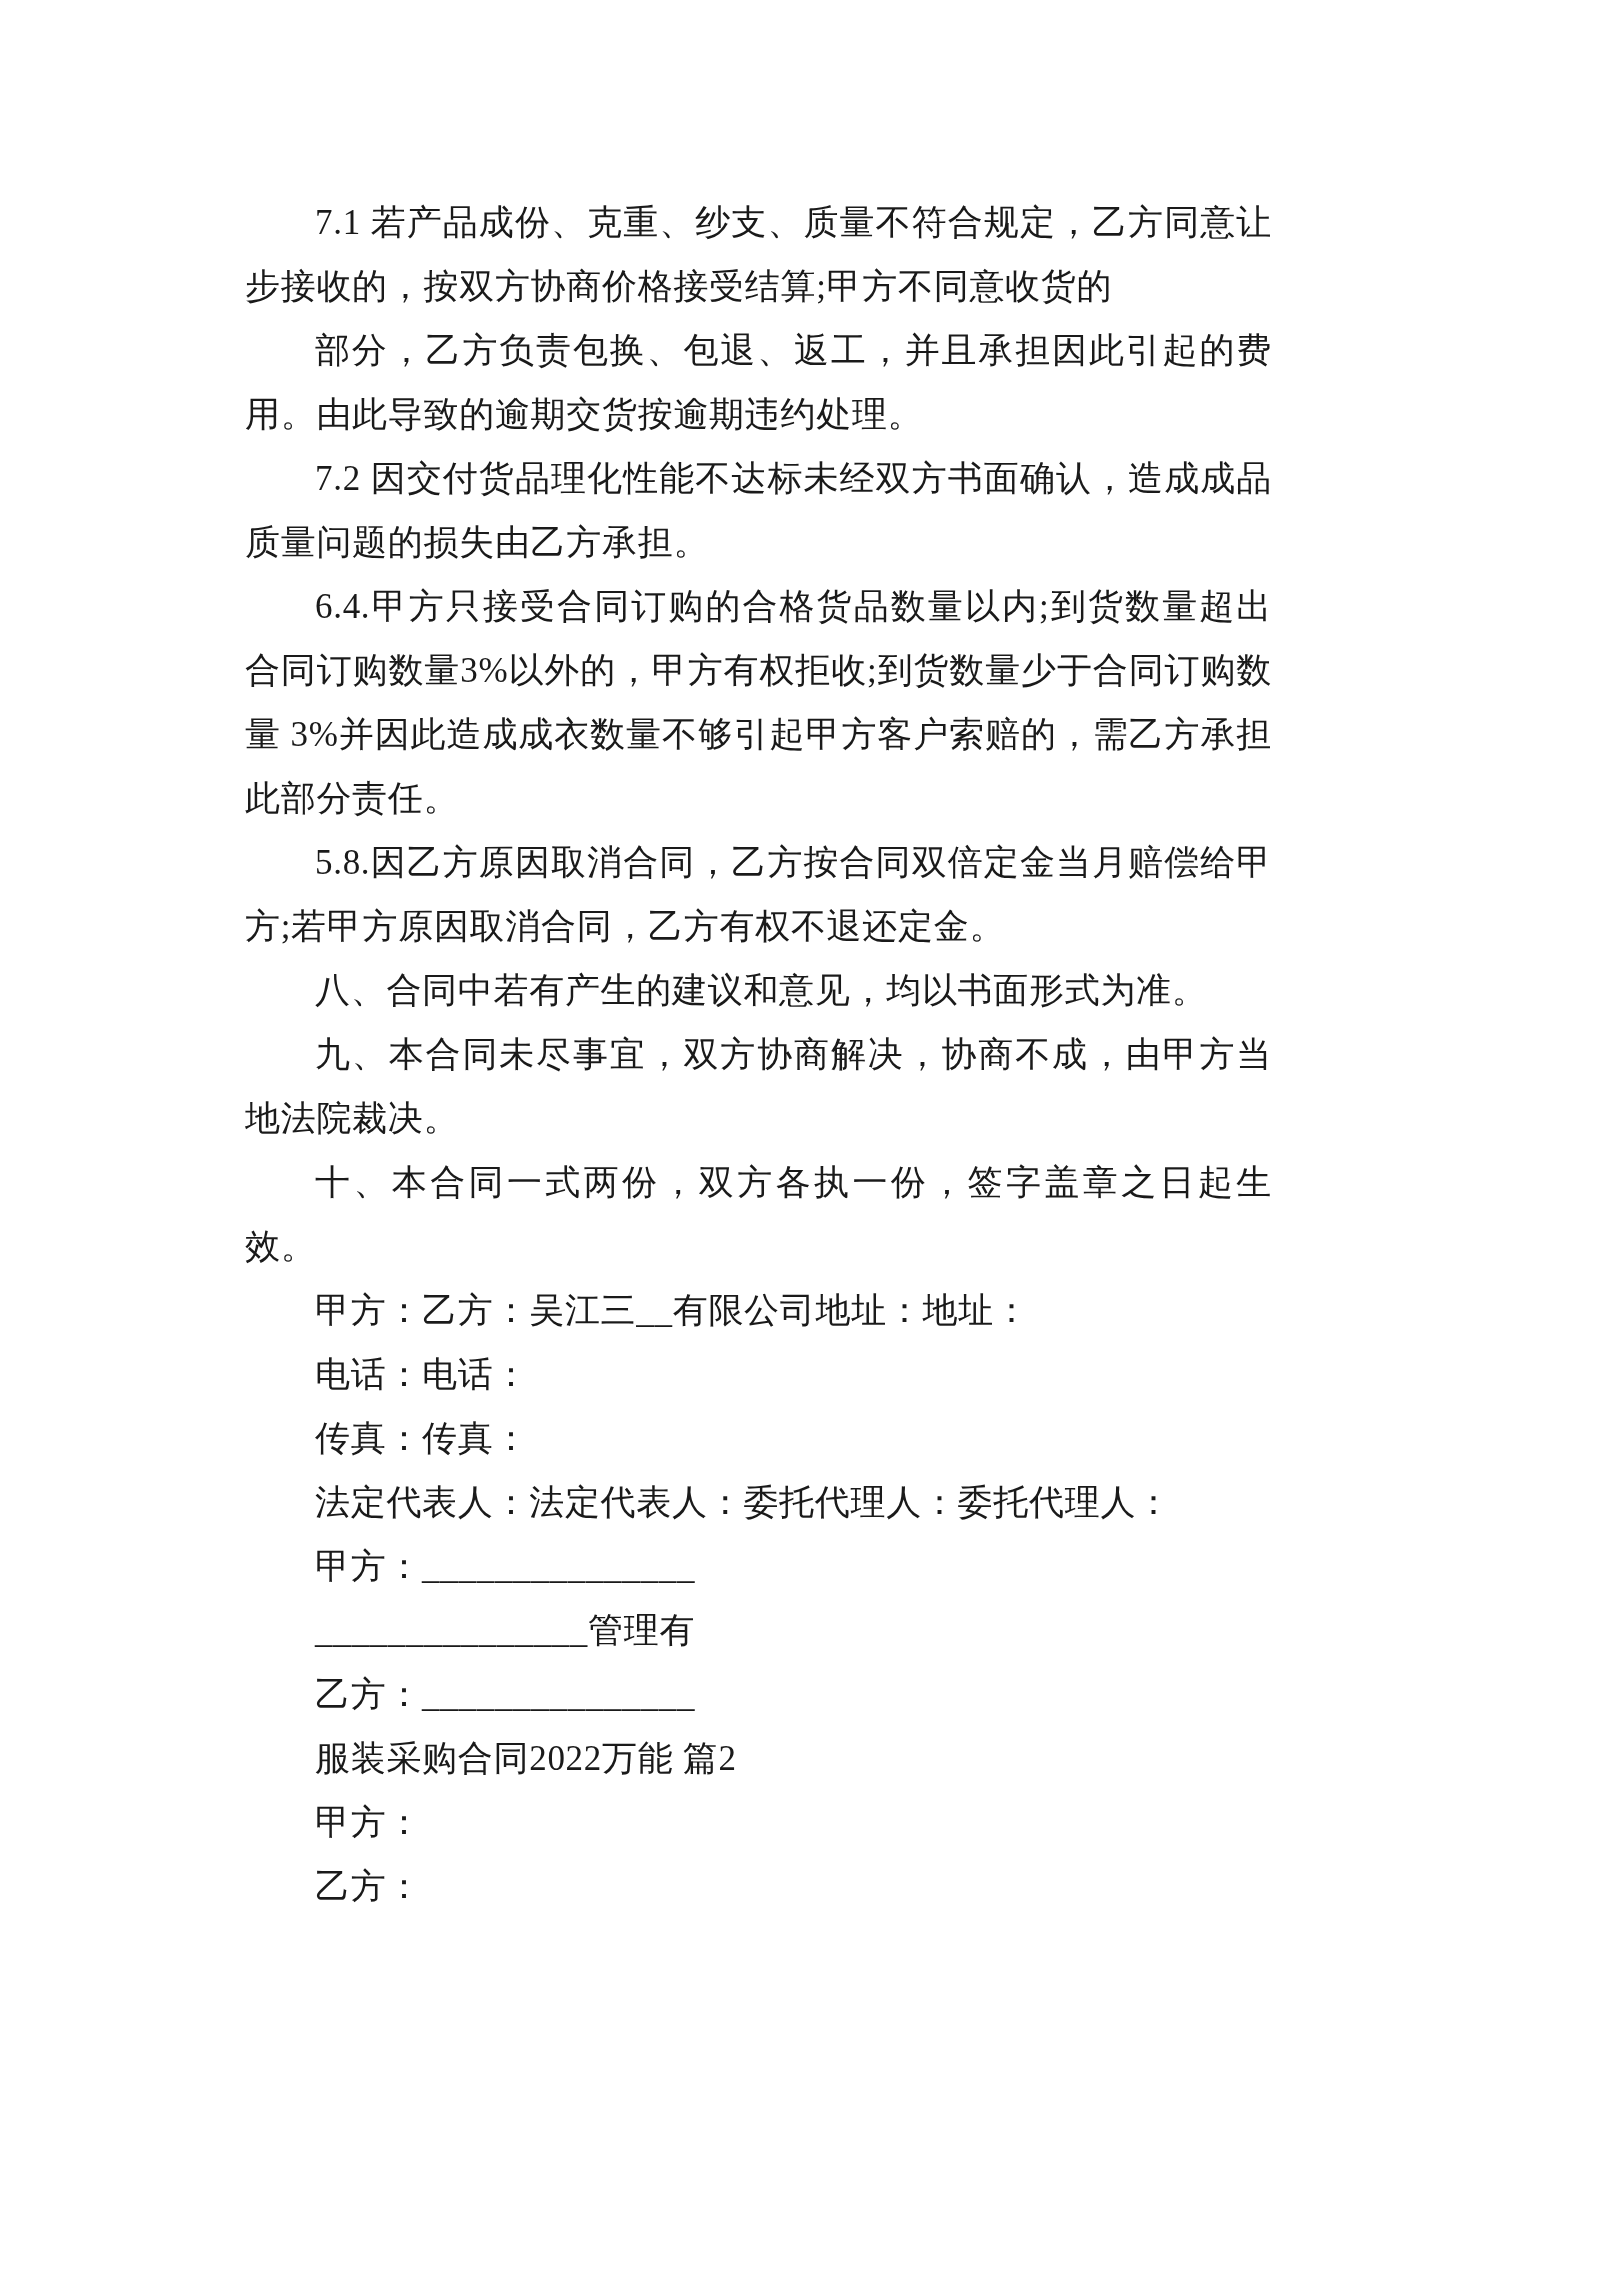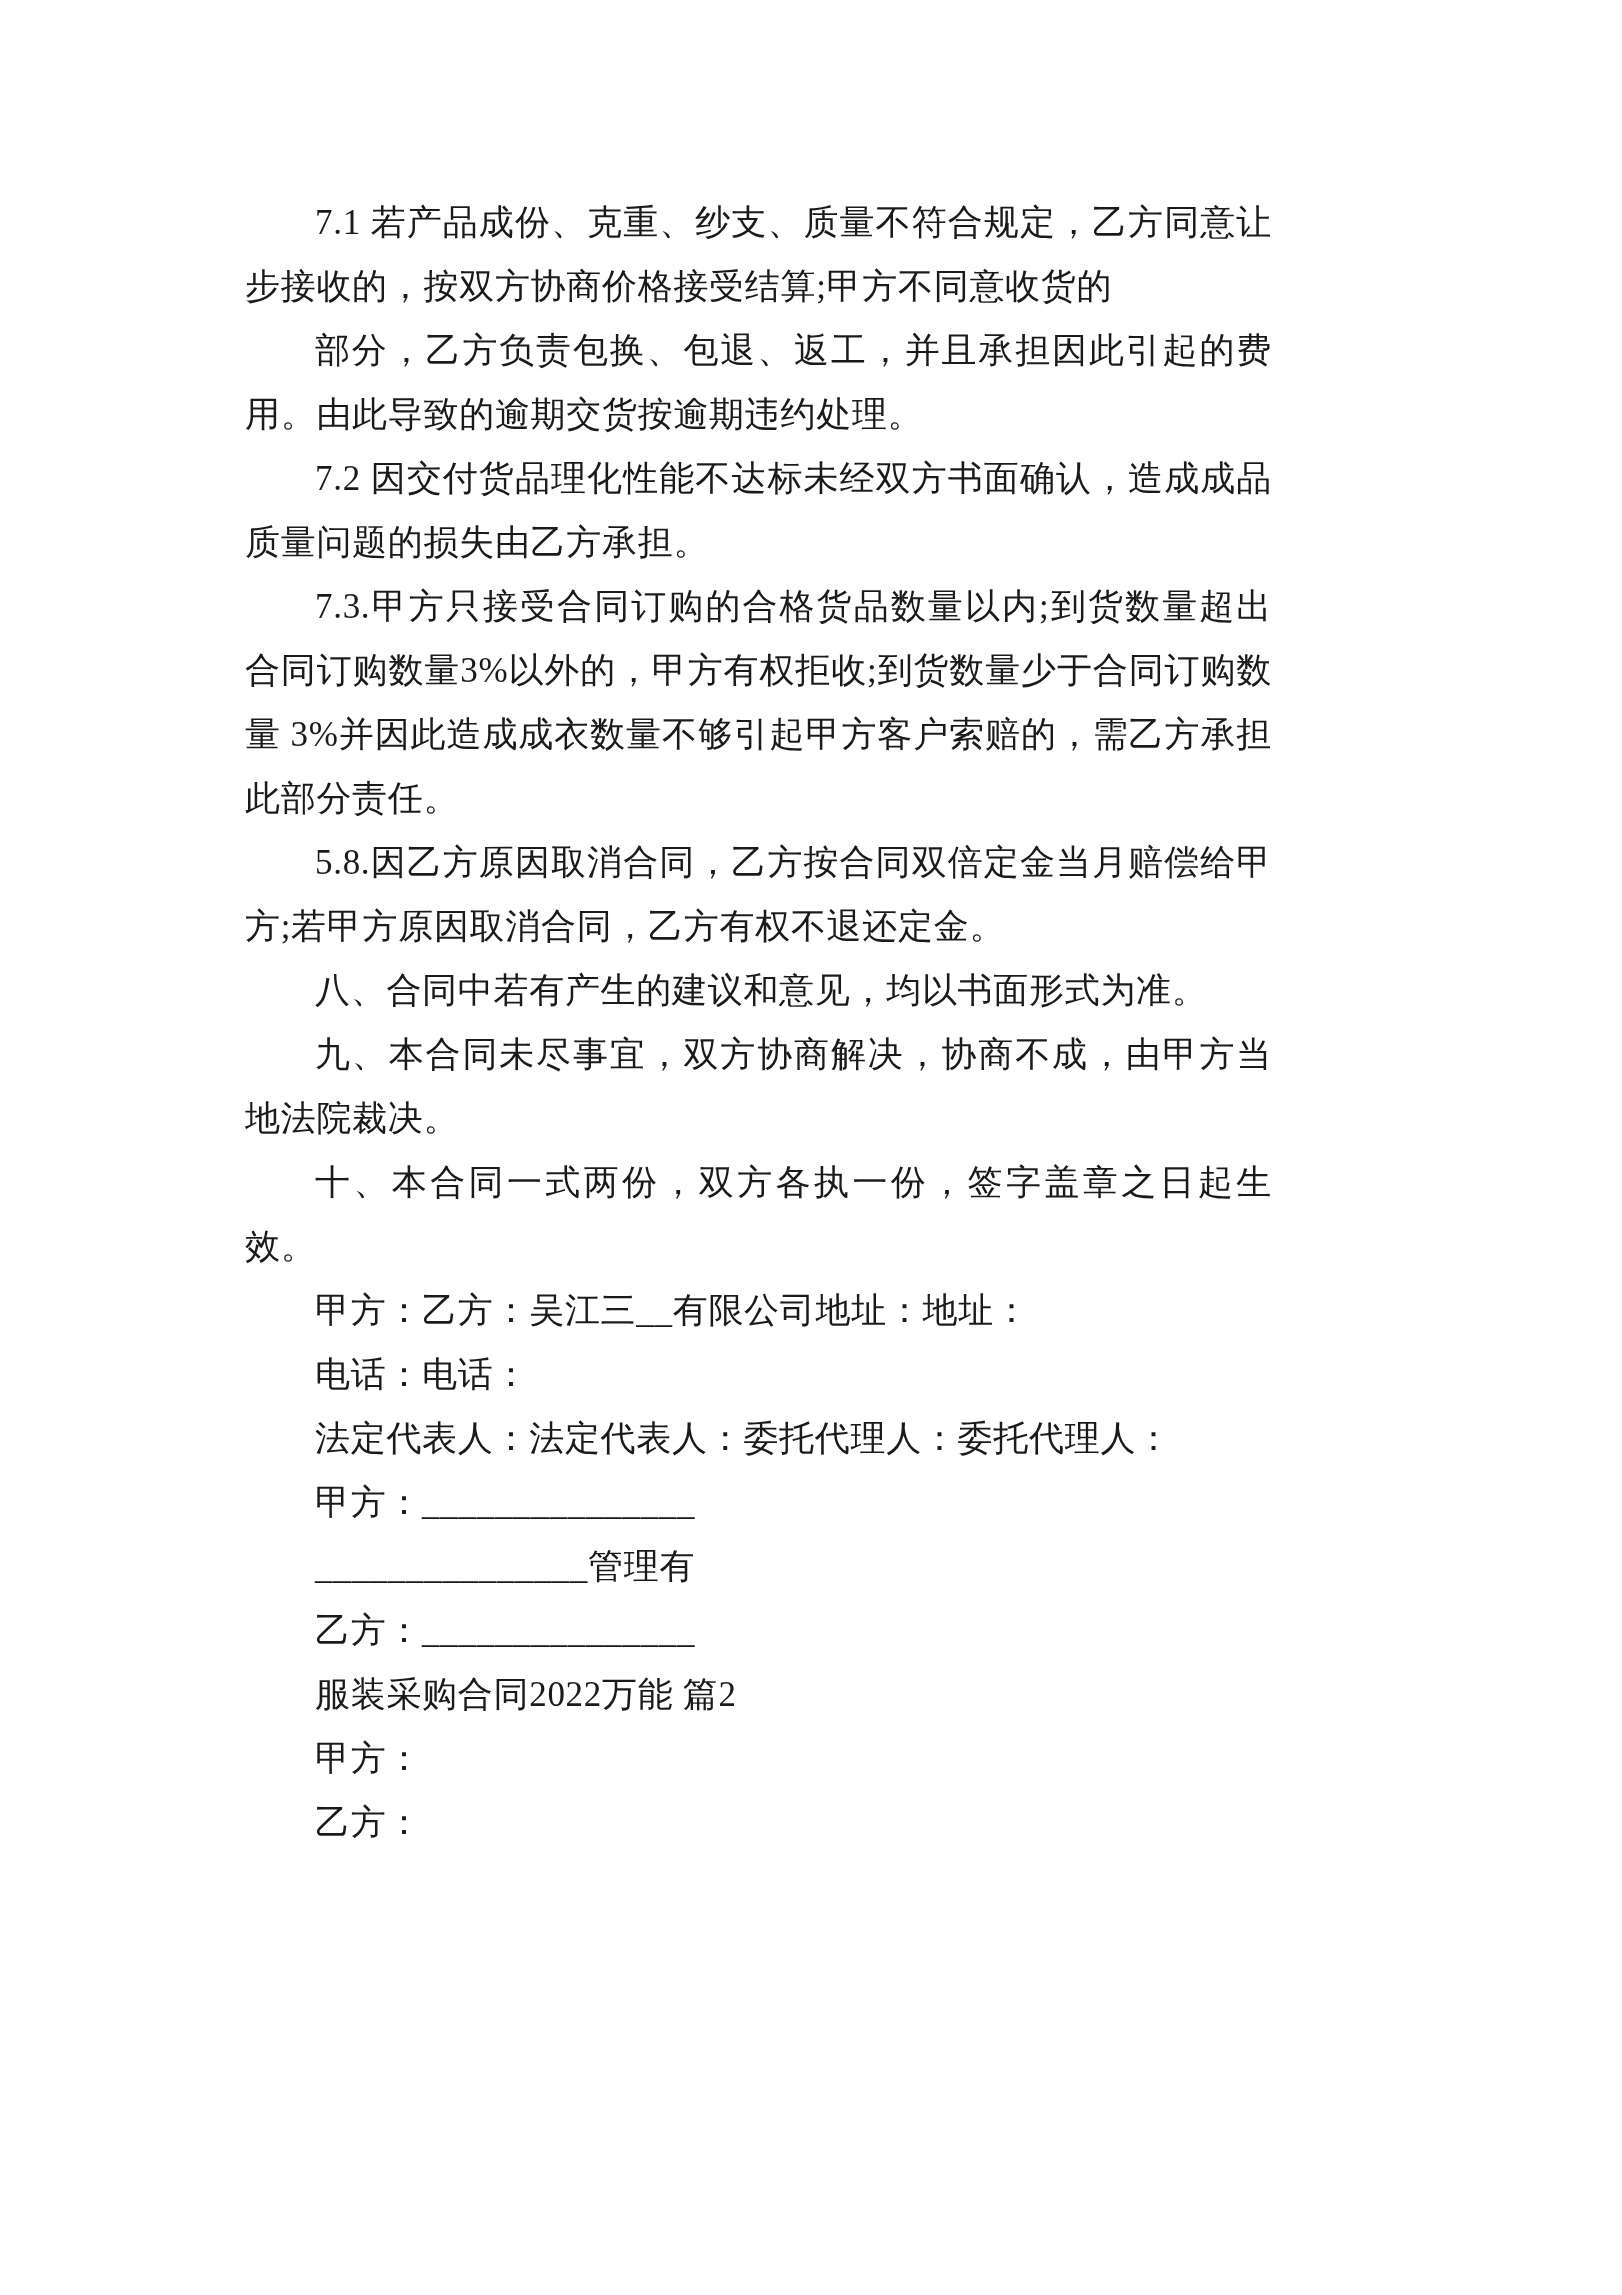--- a/index.html
+++ b/index.html
@@ -30,27 +30,28 @@
   }
 </style>
 </head>
 <body>
 
 <div class="page">
   <div class="doc">
     <p>7.1 若产品成份、克重、纱支、质量不符合规定，乙方同意让步接收的，按双方协商价格接受结算;甲方不同意收货的</p>
     <p>部分，乙方负责包换、包退、返工，并且承担因此引起的费用。由此导致的逾期交货按逾期违约处理。</p>
     <p>7.2 因交付货品理化性能不达标未经双方书面确认，造成成品质量问题的损失由乙方承担。</p>
-    <p>7.3.甲方只接受合同订购的合格货品数量以内;到货数量超出合同订购数量3%以外的，甲方有权拒收;到货数量少于合同订购数量 3%并因此造成成衣数量不够引起甲方客户索赔的，需乙方承担此部分责任。</p>
+    <p>6.4.甲方只接受合同订购的合格货品数量以内;到货数量超出合同订购数量3%以外的，甲方有权拒收;到货数量少于合同订购数量 3%并因此造成成衣数量不够引起甲方客户索赔的，需乙方承担此部分责任。</p>
     <p>5.8.因乙方原因取消合同，乙方按合同双倍定金当月赔偿给甲方;若甲方原因取消合同，乙方有权不退还定金。</p>
     <p>八、合同中若有产生的建议和意见，均以书面形式为准。</p>
     <p>九、本合同未尽事宜，双方协商解决，协商不成，由甲方当地法院裁决。</p>
     <p>十、本合同一式两份，双方各执一份，签字盖章之日起生效。</p>
     <p>甲方：乙方：吴江三__有限公司地址：地址：</p>
     <p>电话：电话：</p>
+    <p>传真：传真：</p>
     <p>法定代表人：法定代表人：委托代理人：委托代理人：</p>
     <p>甲方：_______________</p>
     <p>_______________管理有</p>
     <p>乙方：_______________</p>
     <p>服装采购合同2022万能 篇2</p>
     <p>甲方：</p>
     <p>乙方：</p>
   </div>
 </div>
 

